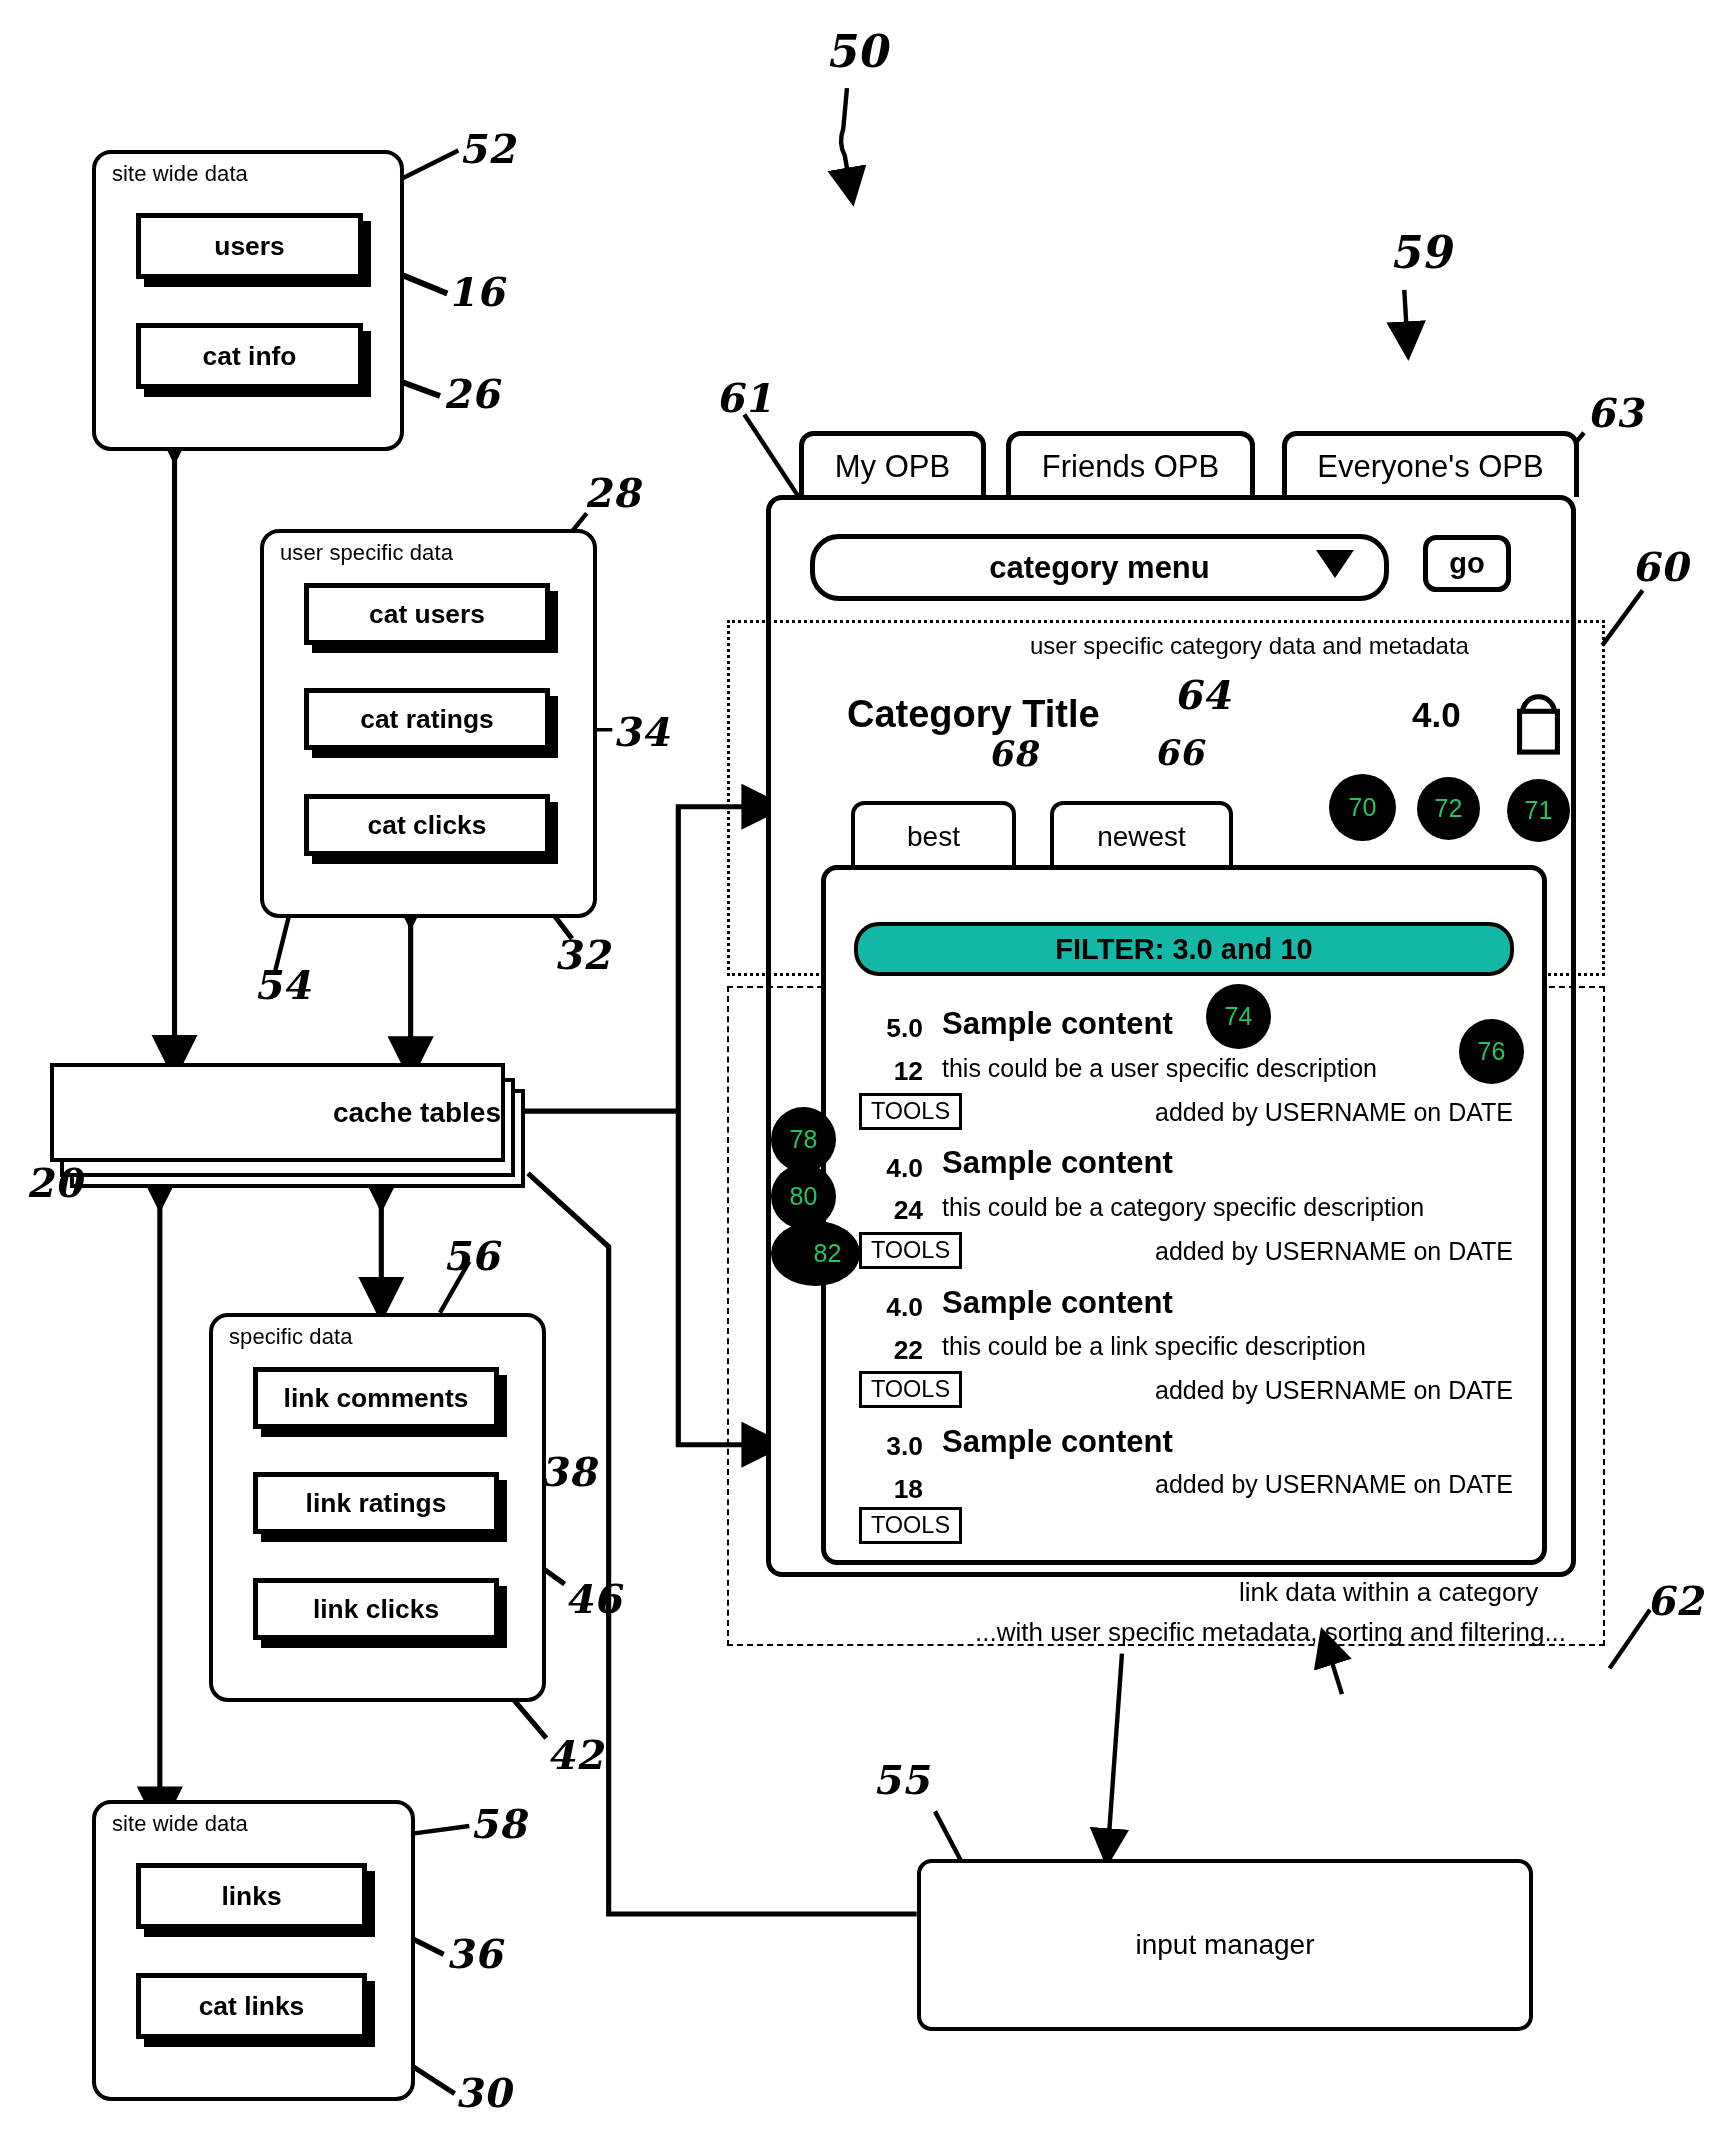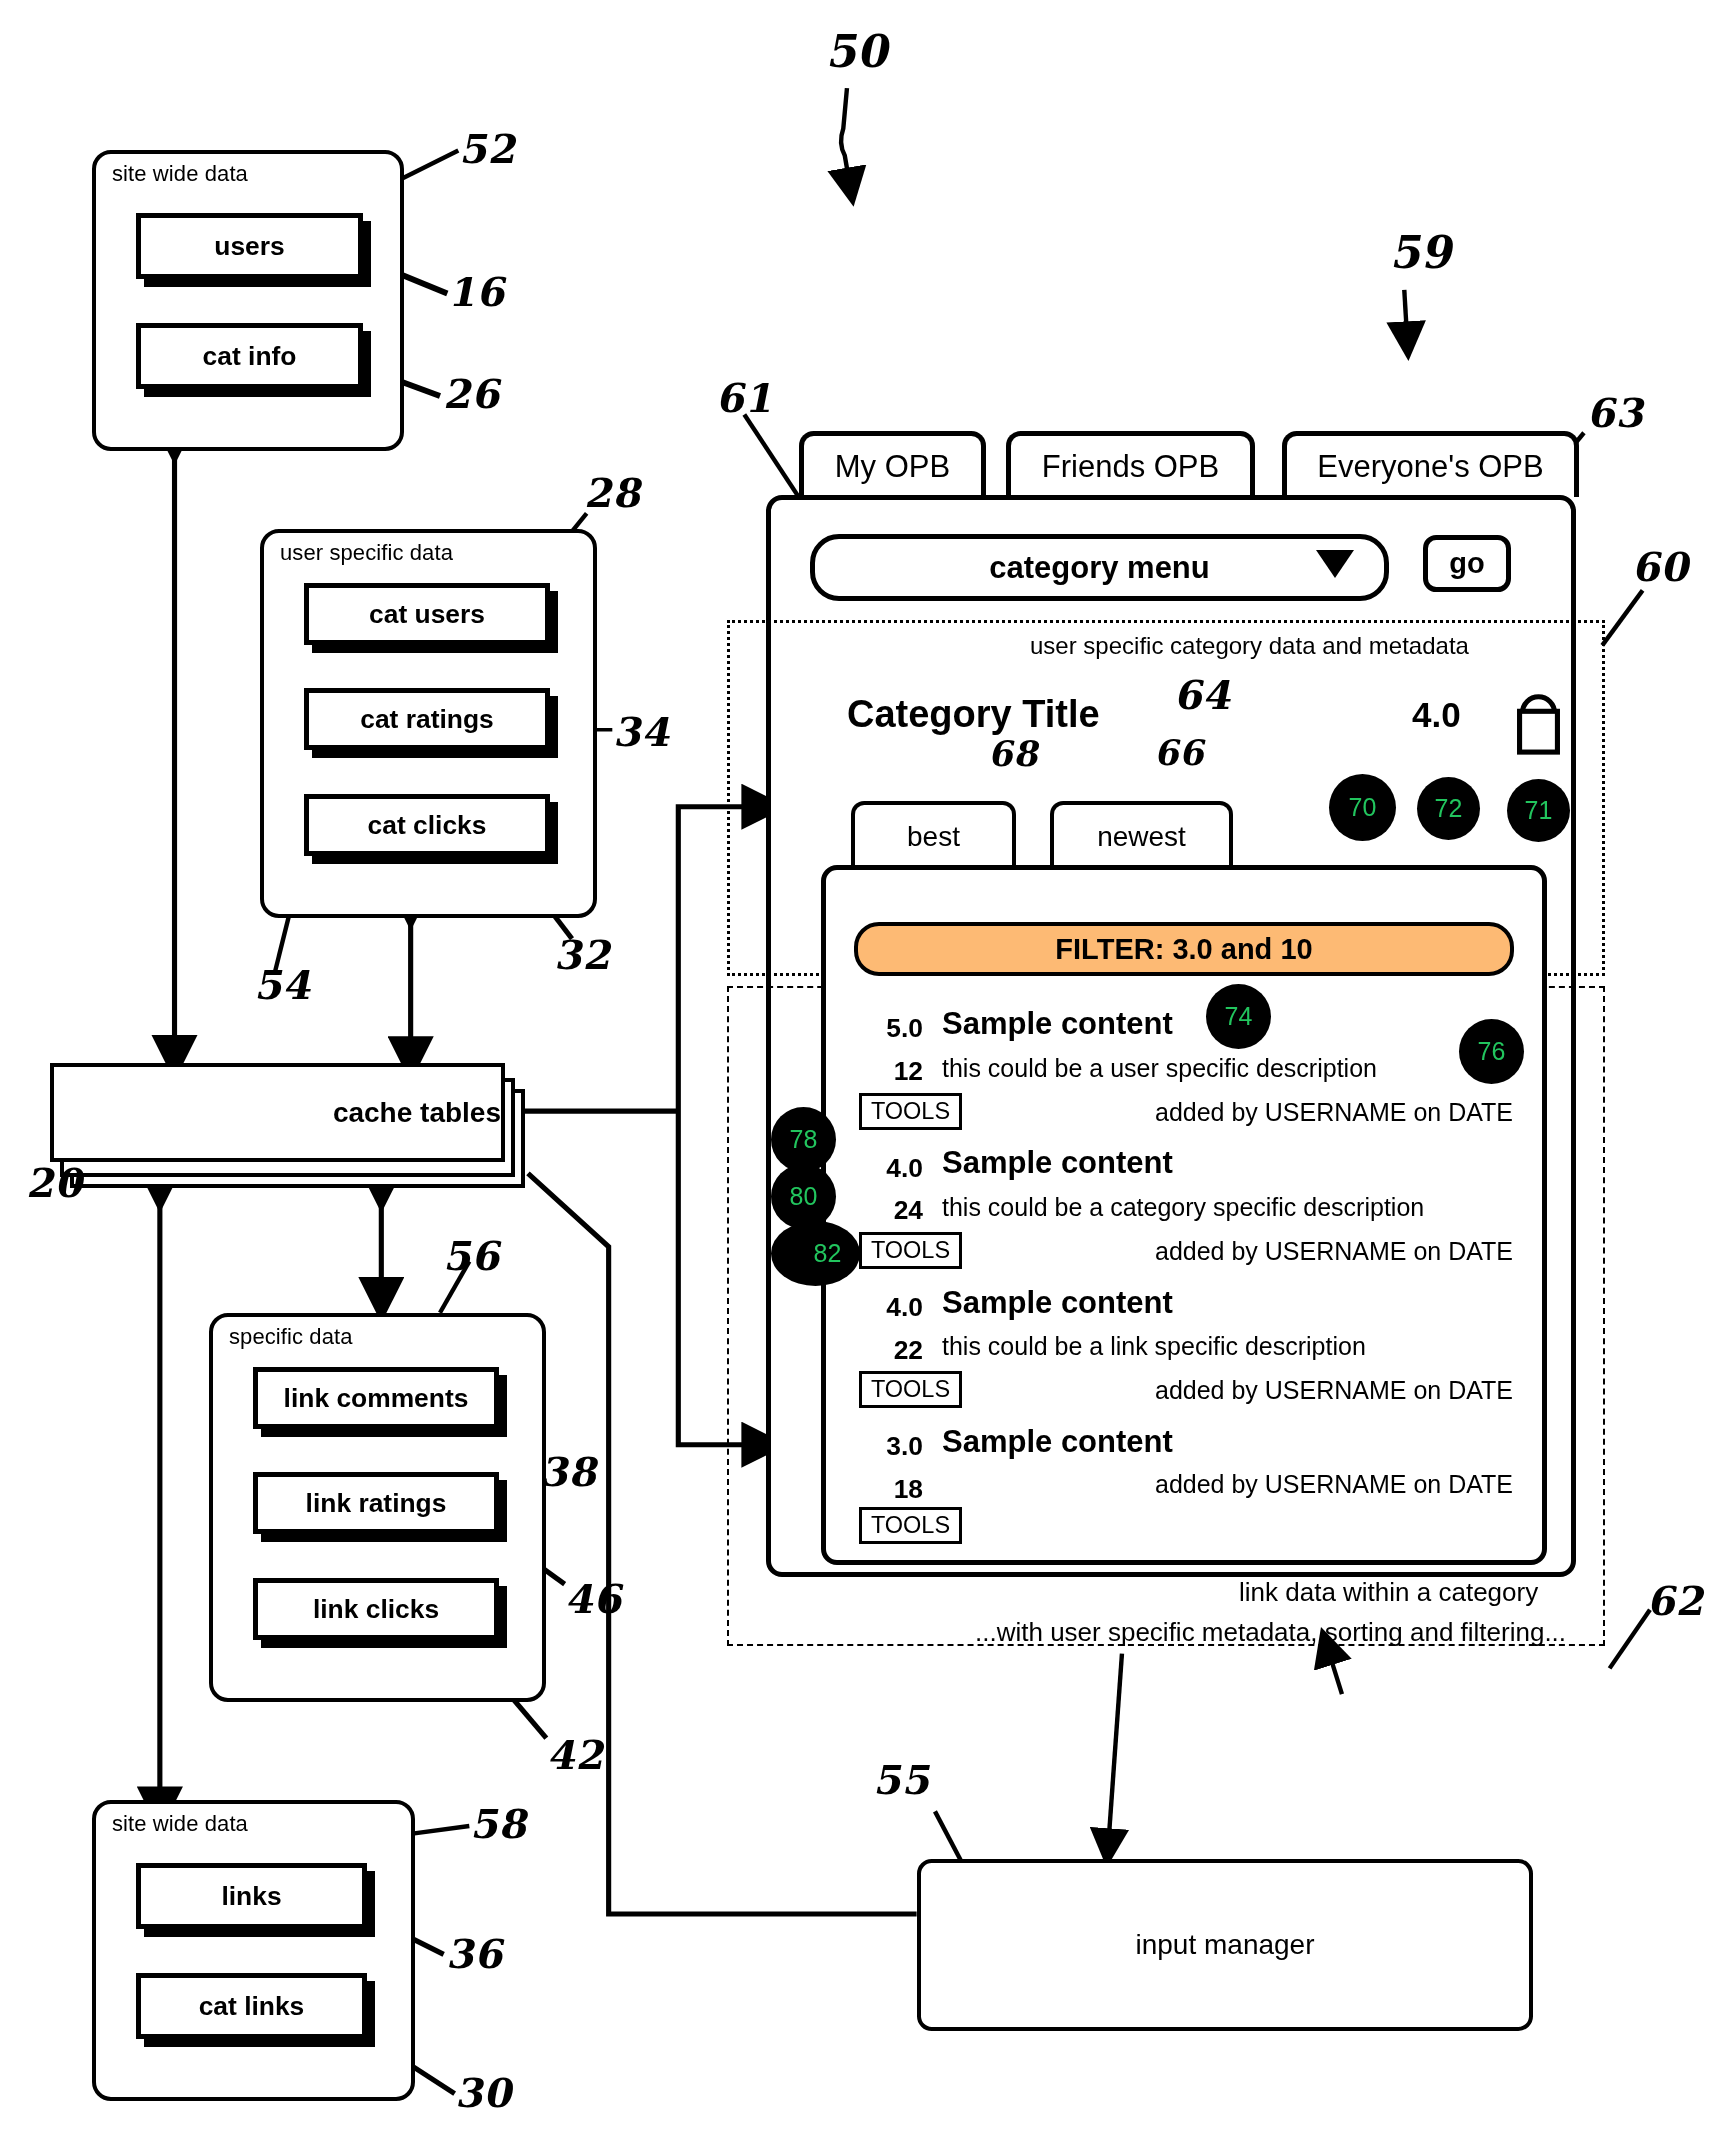--- a/index.html
+++ b/index.html
@@ -40,21 +40,21 @@
          border-right:19px solid transparent;border-top:28px solid #000;}
 
   .dashbox{position:absolute;box-sizing:border-box;border:2.9px dashed #000;}
   .dotbox{position:absolute;box-sizing:border-box;border:3.7px dotted #000;}
   .capt{position:absolute;font-size:23.5px;white-space:nowrap;}
 
   .panel{position:absolute;box-sizing:border-box;border:5.1px solid #000;border-radius:16px;background:#fff;}
   .subtab{position:absolute;box-sizing:border-box;border:4.4px solid #000;border-bottom:none;
           border-radius:13.2px 13.2px 0 0;background:#fff;
           display:flex;align-items:center;justify-content:center;font-size:28px;}
-  .filter{position:absolute;box-sizing:border-box;border:4.4px solid #000;border-radius:25px;background:#fdba74;
+  .filter{position:absolute;box-sizing:border-box;border:4.4px solid #000;border-radius:25px;background:#14b8a6;
           display:flex;align-items:center;justify-content:center;font-size:29px;font-weight:bold;}
 
   .ctitle{position:absolute;font-weight:bold;font-size:38px;white-space:nowrap;}
   .rating{position:absolute;font-weight:bold;font-size:35px;}
 
   
   .score{position:absolute;font-weight:bold;font-size:26.4px;text-align:right;width:59px;}
   .ctext{position:absolute;font-weight:bold;font-size:31px;white-space:nowrap;}
   .desc{position:absolute;font-size:25px;white-space:nowrap;}
   .added{position:absolute;font-size:25px;white-space:nowrap;}

